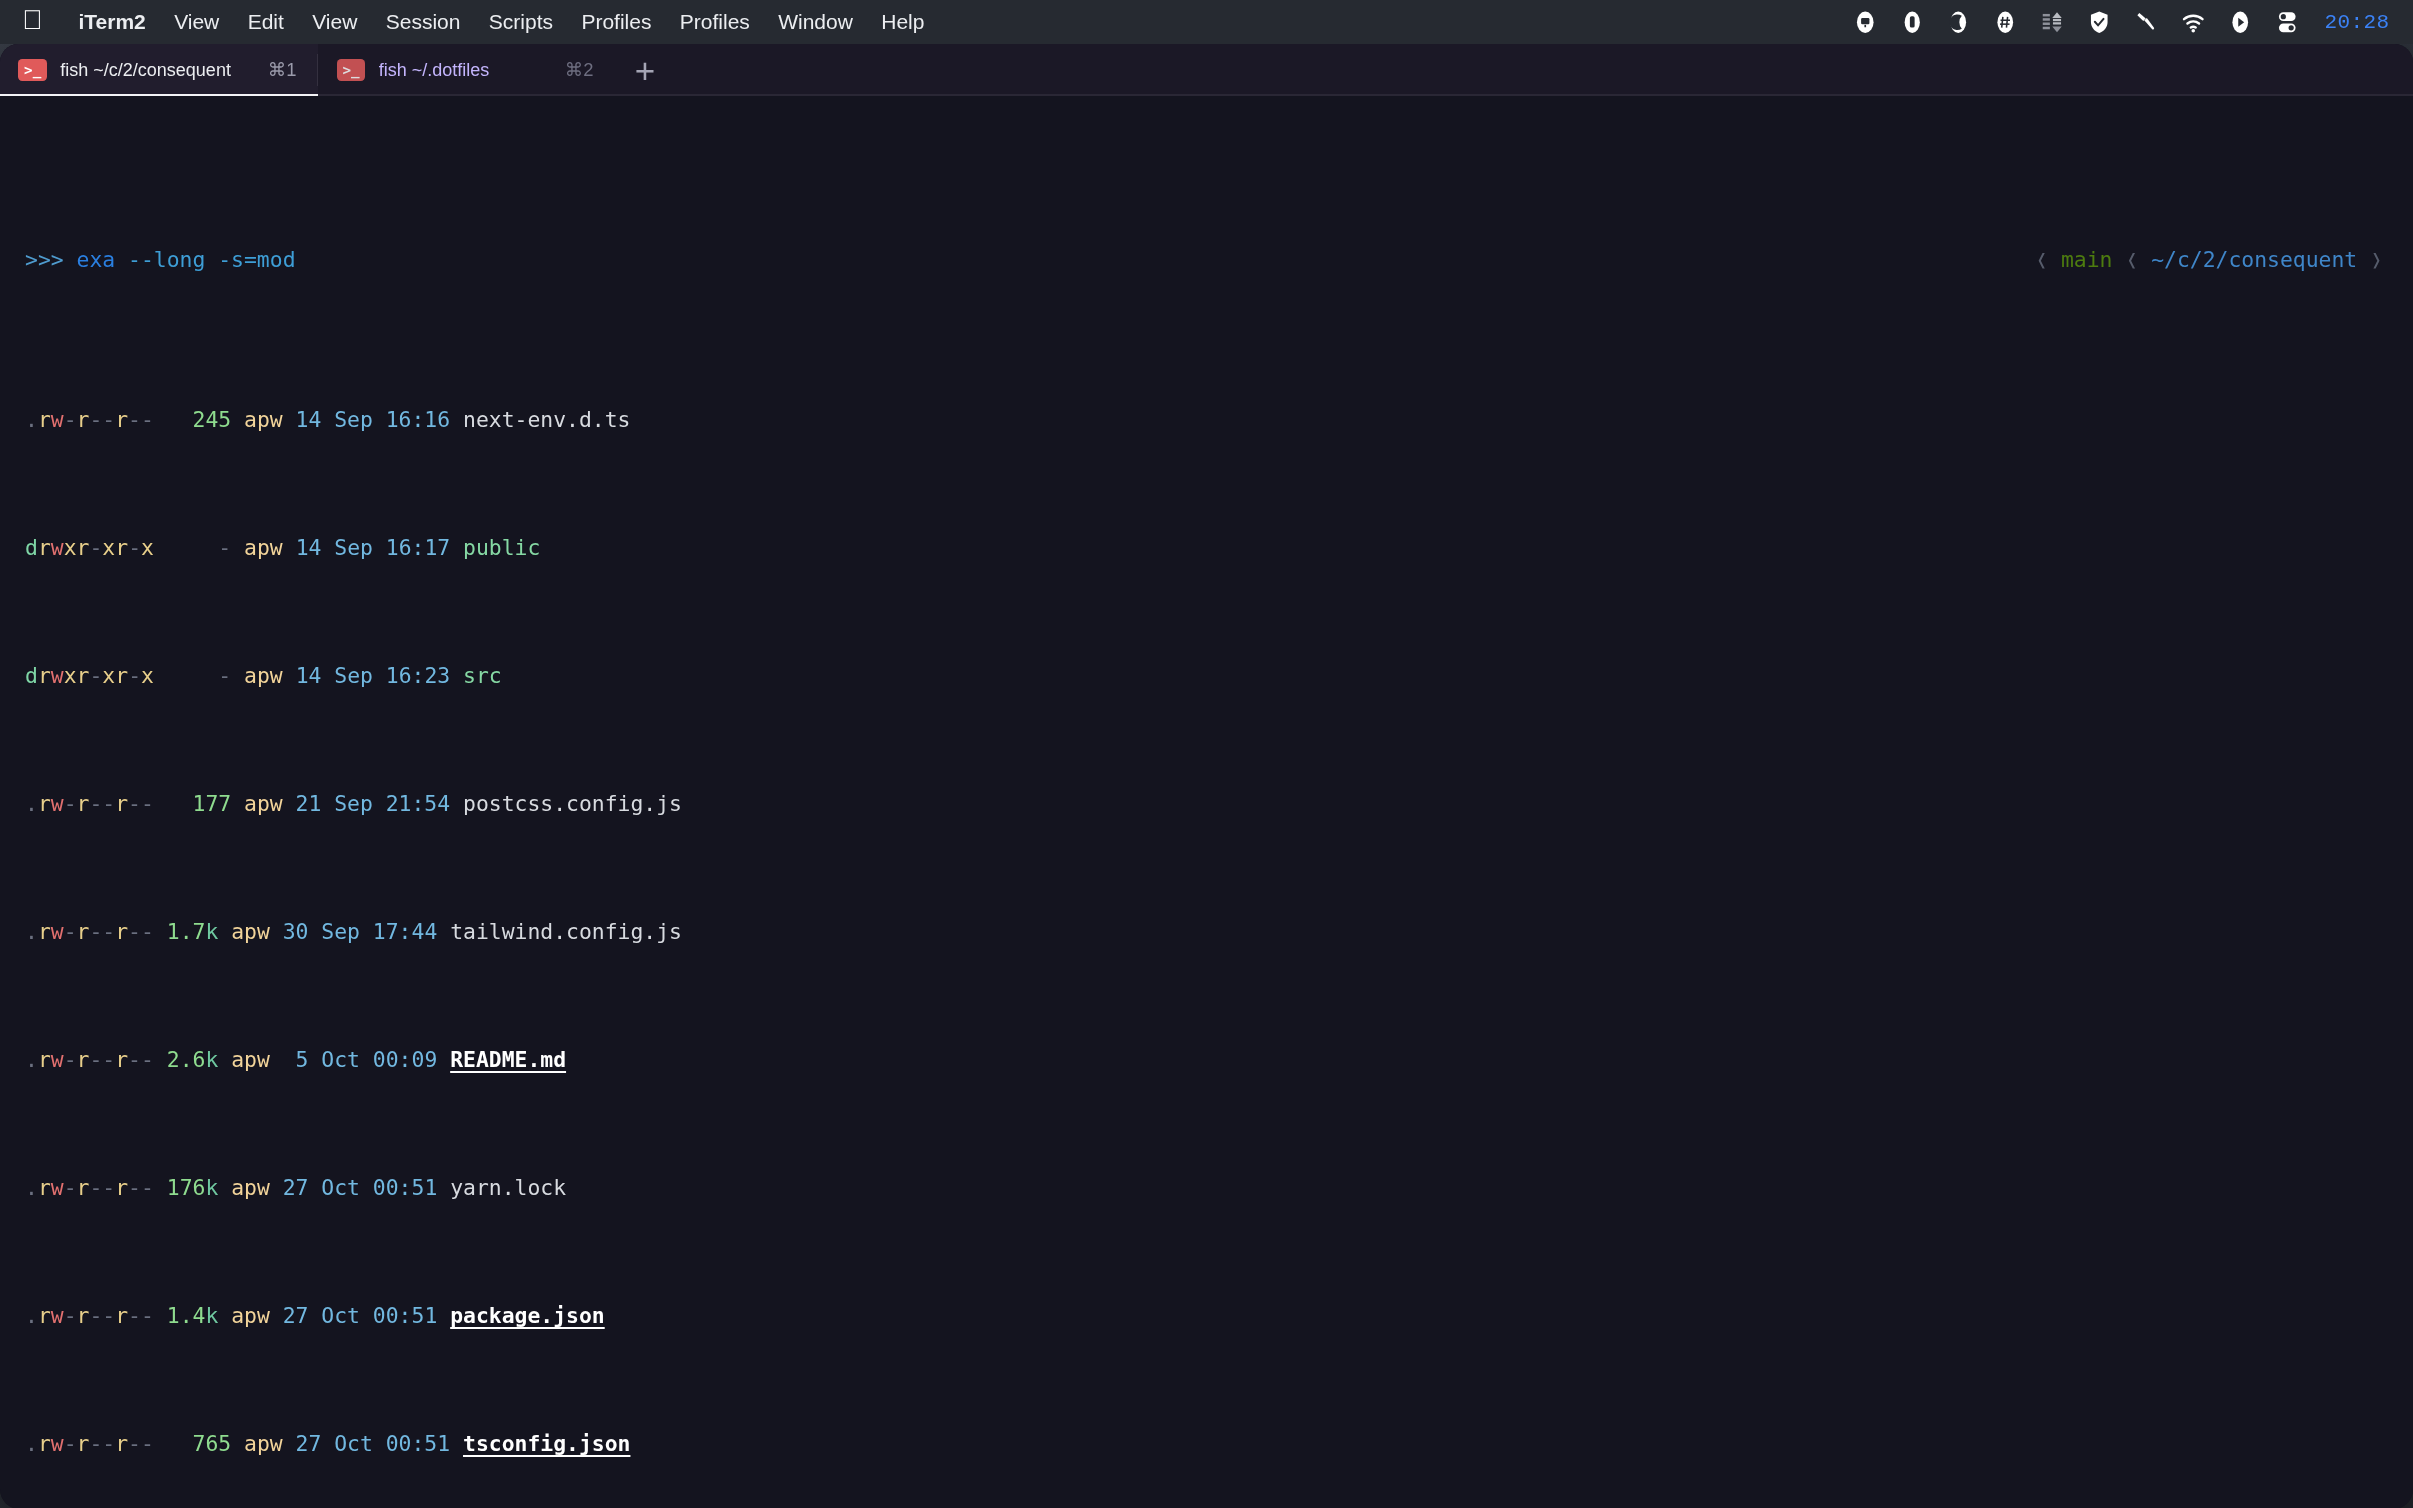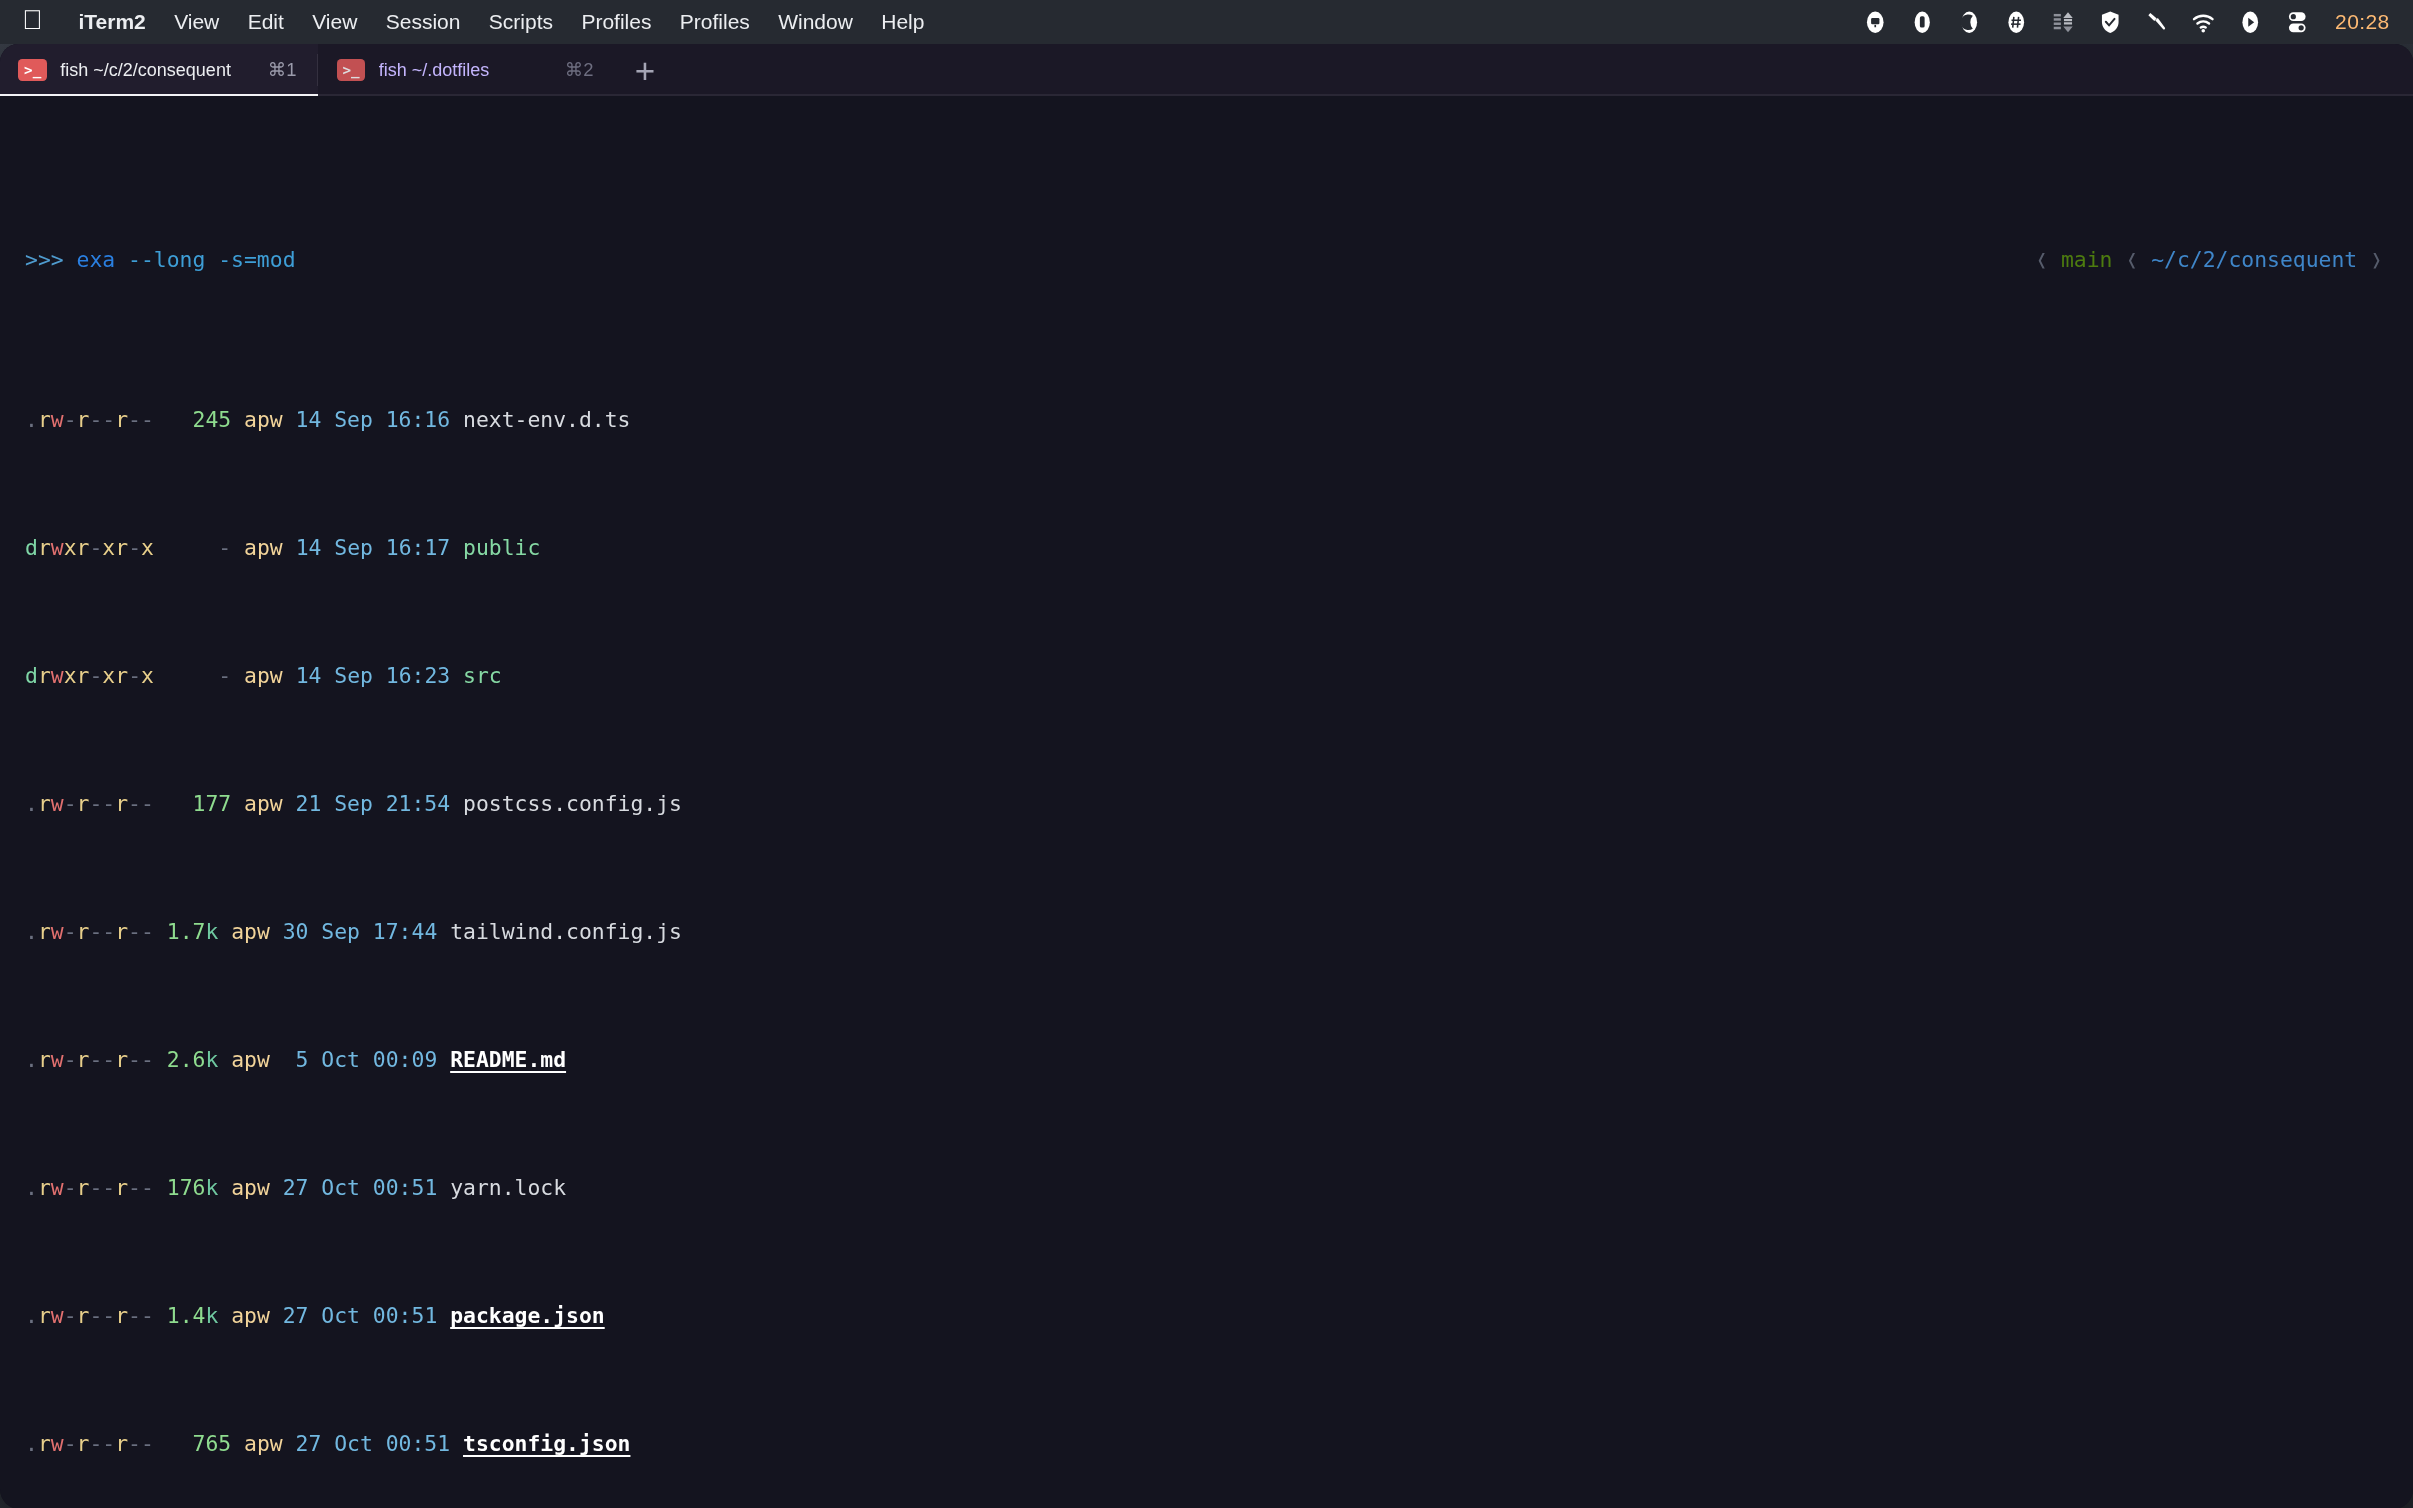--- a/index.html
+++ b/index.html
@@ -30,21 +30,21 @@
   }
   .menu-item{
     font-size:21px; padding:0 14.2px; color:#eceef1; white-space:nowrap;
   }
   .menu-item.bold{ font-weight:bold; }
   #menu-right{
     margin-left:auto; display:flex; align-items:center; gap:18.4px; padding-right:11.7px;
   }
   .tray-icon{ width:28.5px; height:28.5px; display:block; }
   #clock{
-    font-size:21px; color:#fdba74; font-family:Liberation Sans, sans-serif;
+    font-size:21px; color:#3b82f6; font-family:Liberation Mono, monospace;
     letter-spacing:0.4px; margin-left:5px;
   }
 
   
   #window{
     position:absolute; left:0; top:44px; width:2413px; height:1465px;
     background:#14141f;
     border-radius:18.4px 18.4px 20px 20px;
     overflow:hidden;
     box-shadow:0 11.7px 50px rgba(0,0,0,.55);

